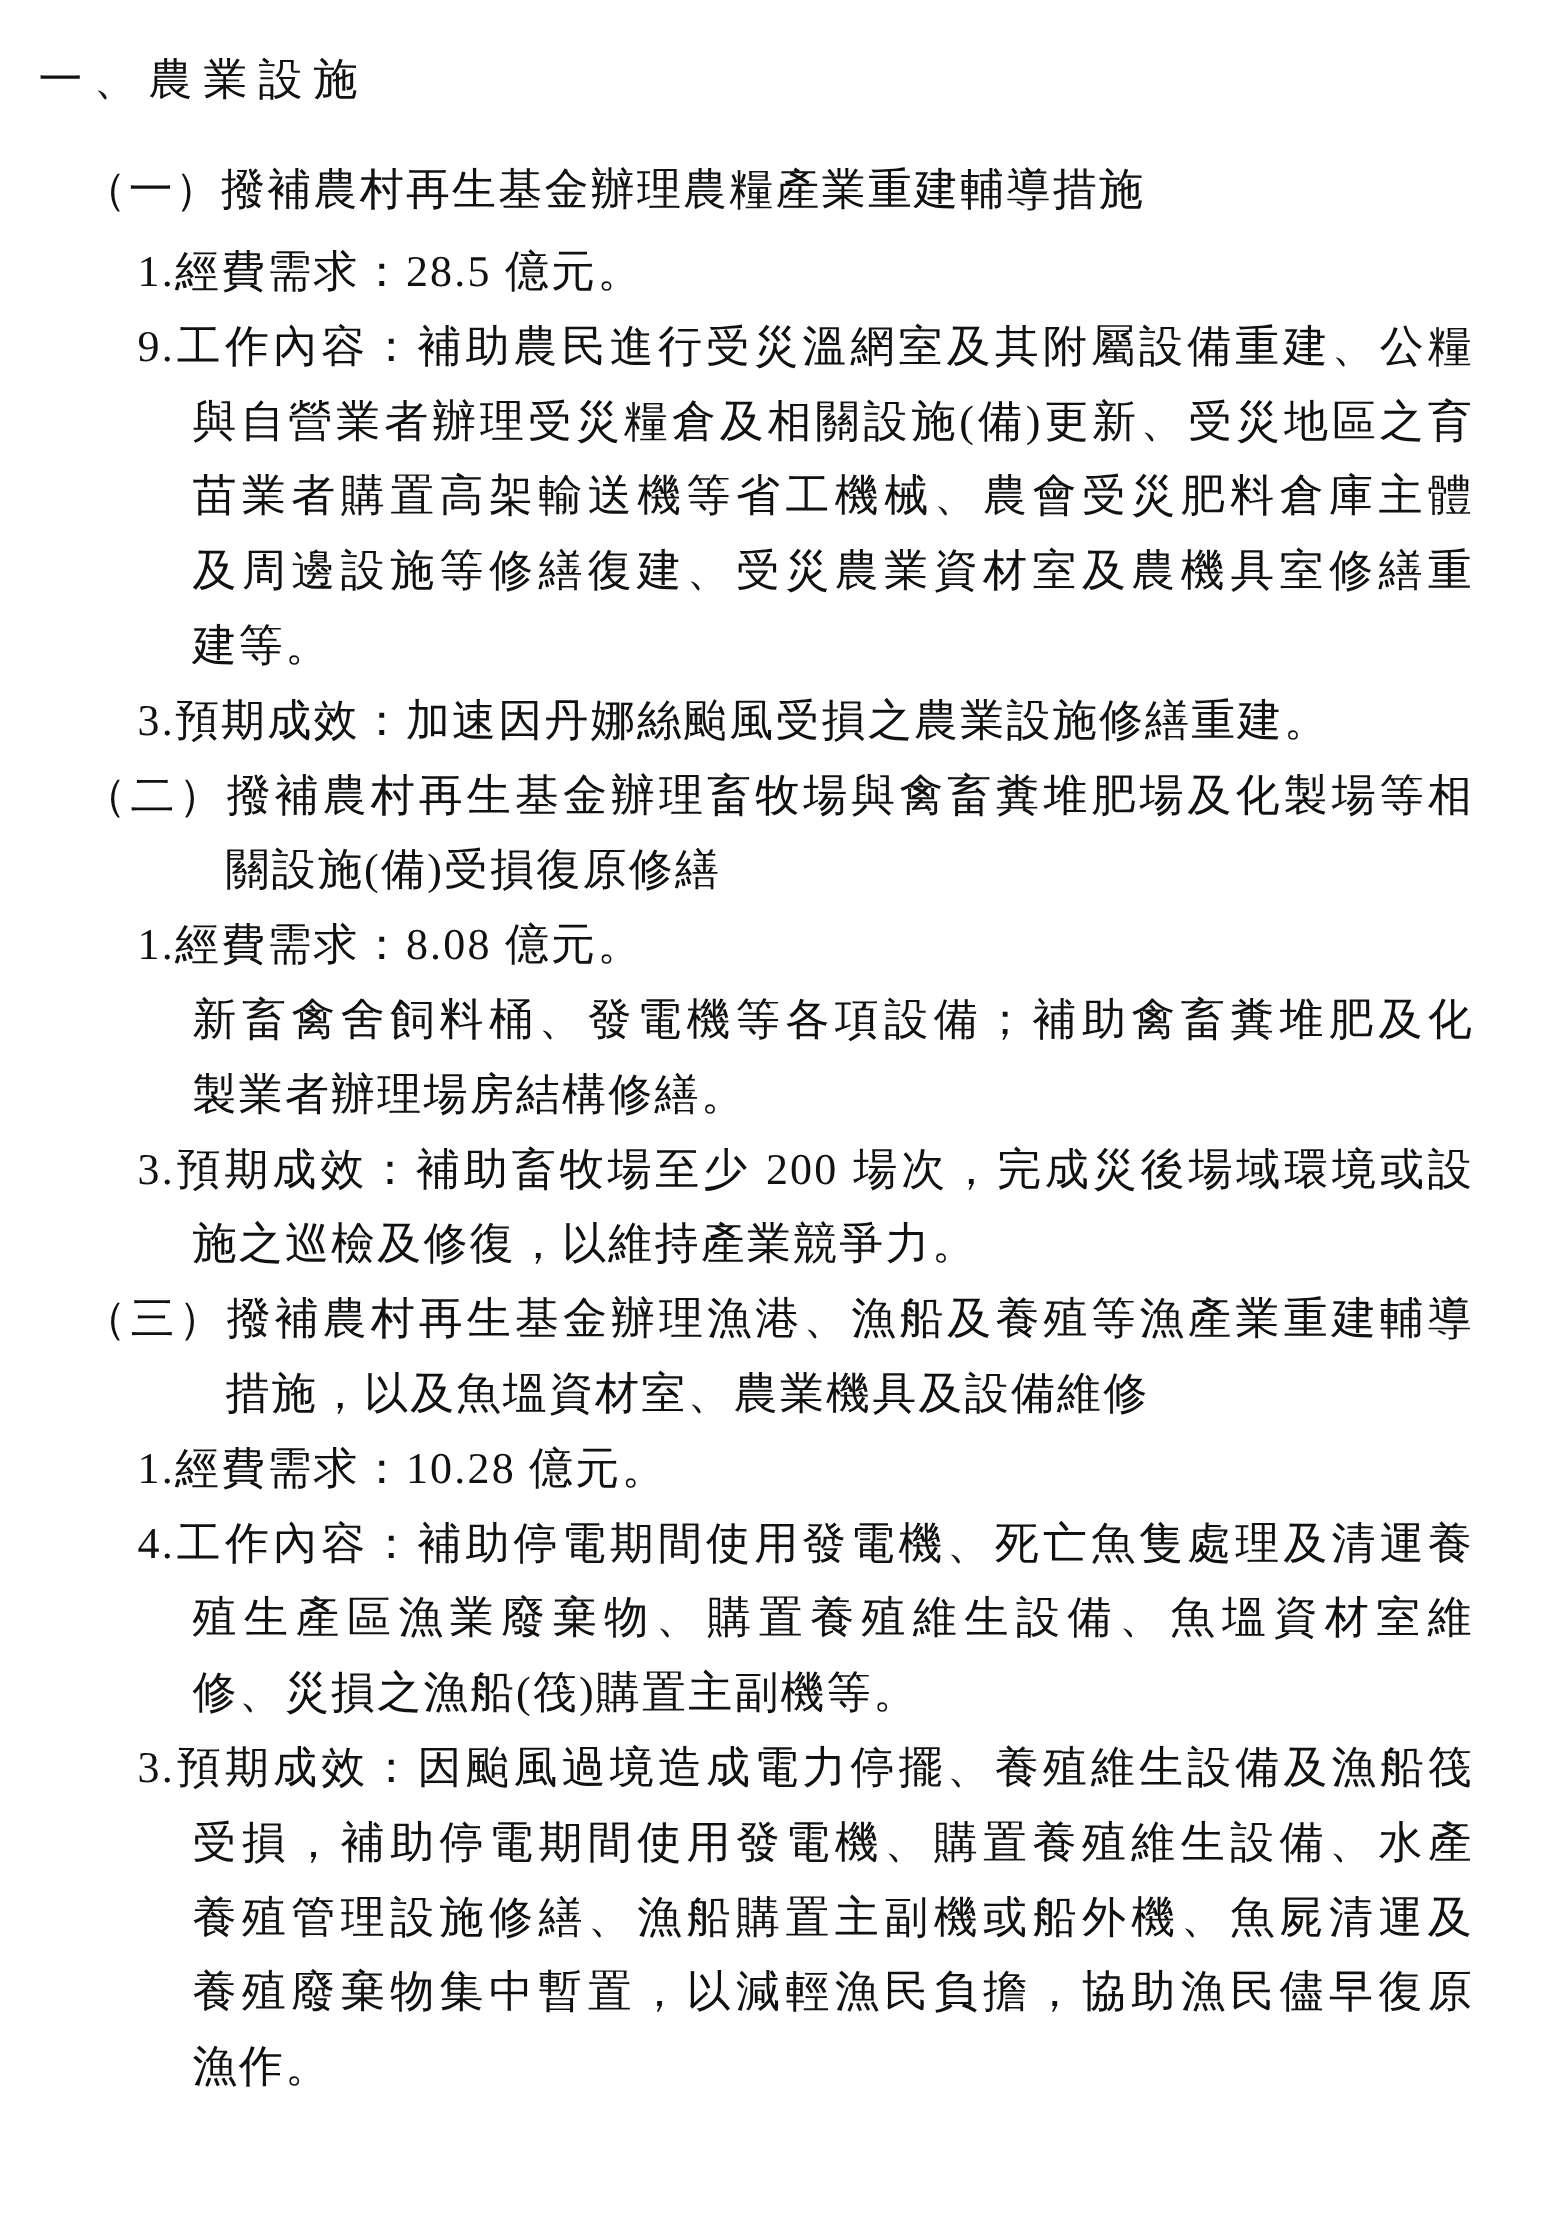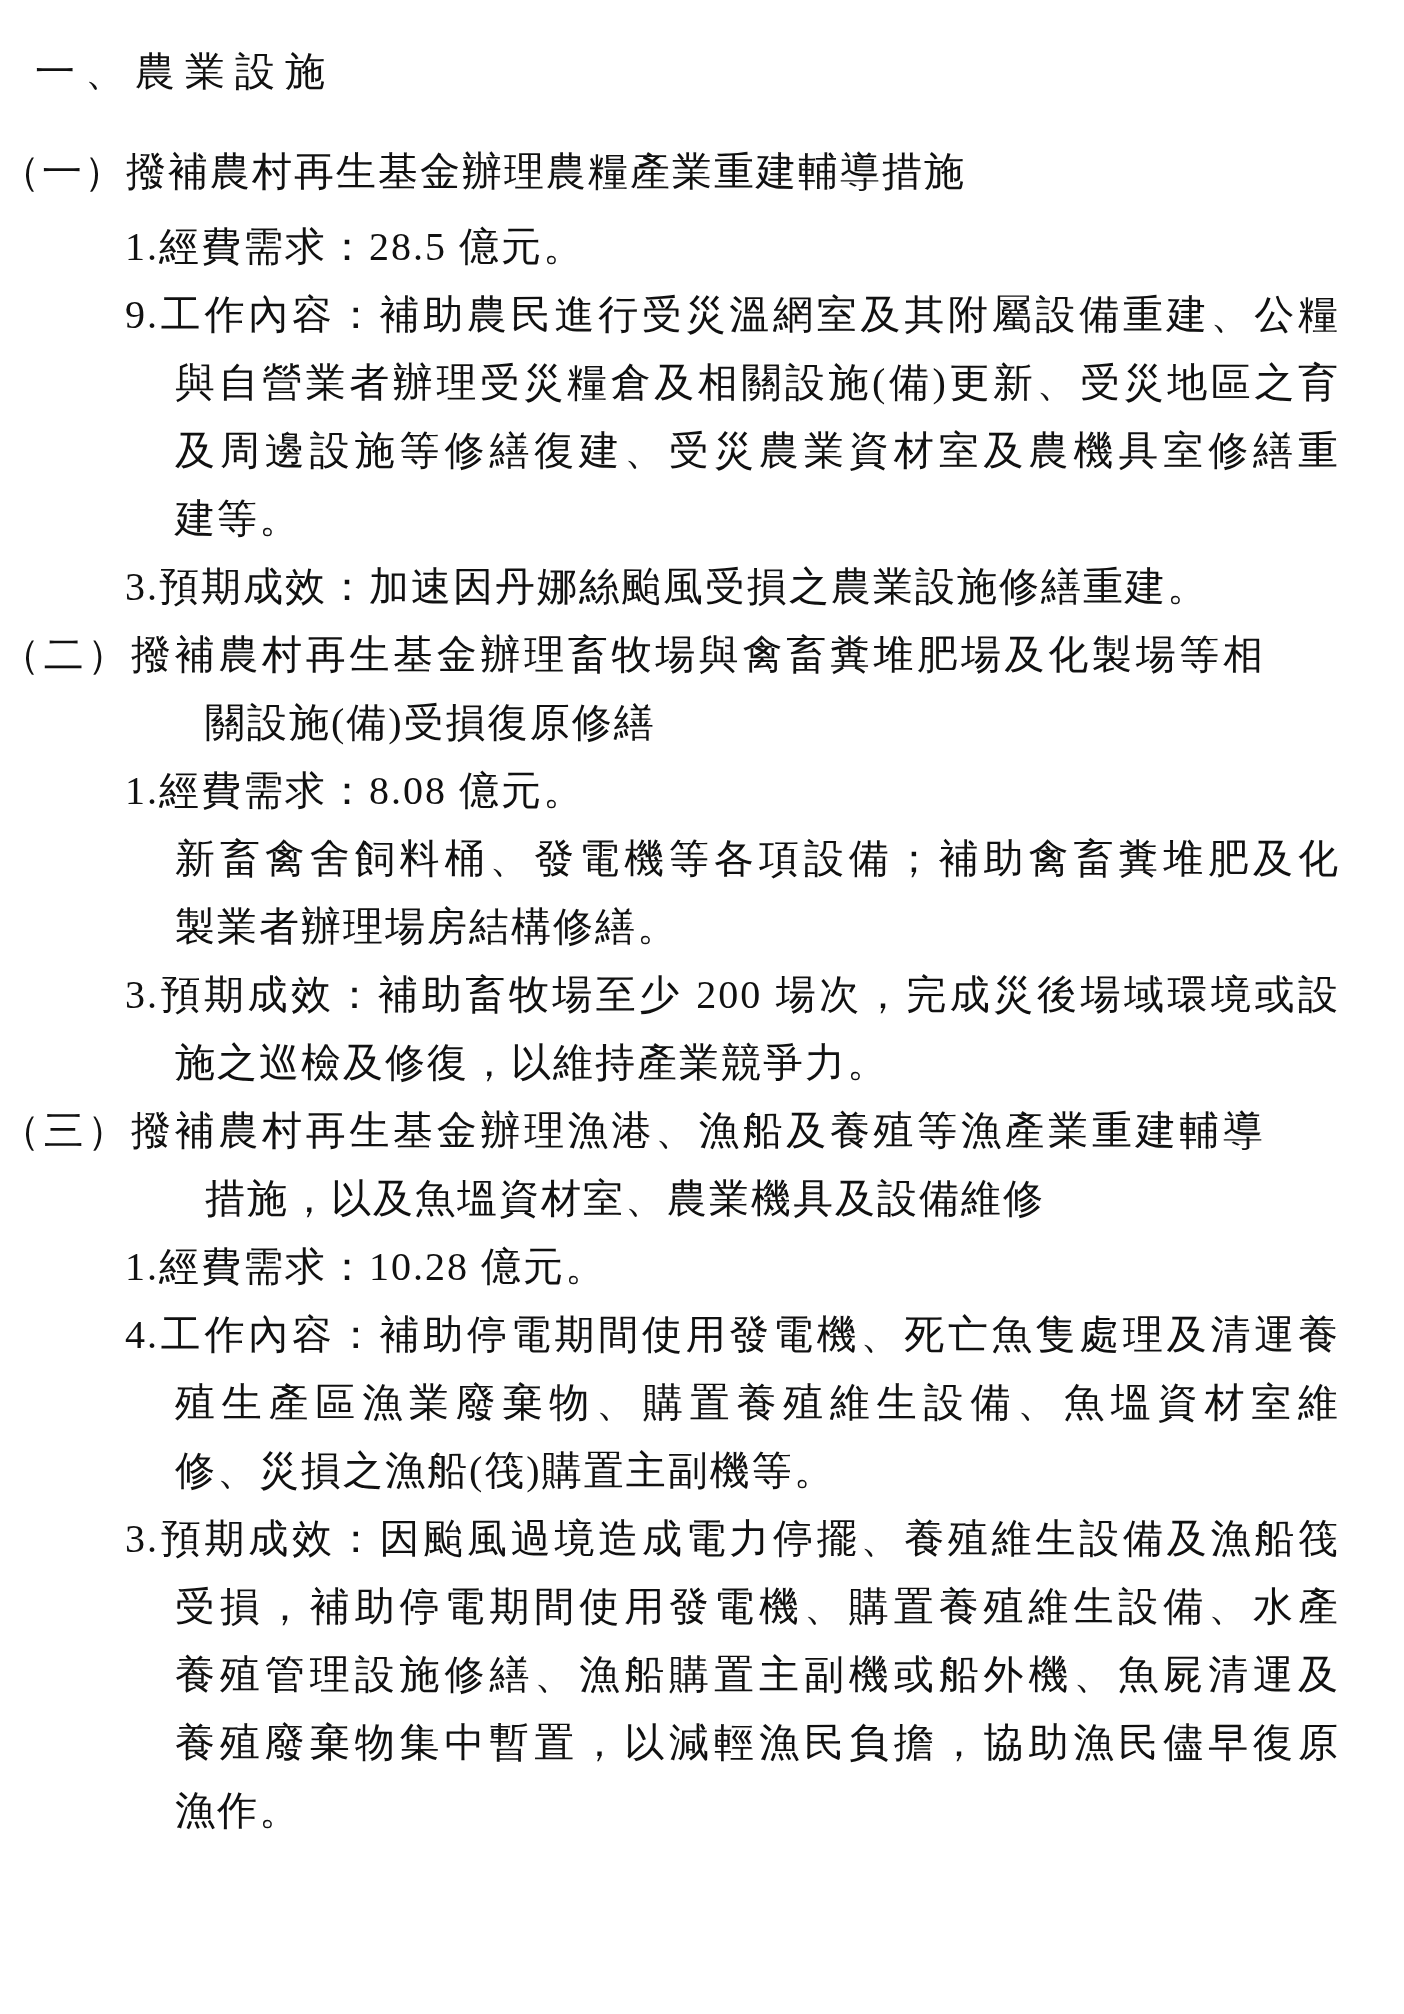--- a/index.html
+++ b/index.html
@@ -26,21 +26,21 @@
     letter-spacing: 2px;
     white-space: nowrap;
   }
   .just {
     white-space: normal;
     text-align: justify;
     text-align-last: justify;
     overflow: hidden;
   }
   .ind0  { margin-left: 35px; }
-  .ind1  { }
+  .ind1  { margin-left: 75px; }
   .ind1c { margin-left: 205px; }
   .ind2  { margin-left: 125px; }
   .ind2c { margin-left: 175px; }
   .ind1.just  { width: 1265px; }
   .ind2.just  { width: 1215px; }
   .ind2c.just { width: 1165px; }
   .title { letter-spacing: 10px; }
   .mt-lg { margin-top: 32px; }
   .mt-sm { margin-top: 7px; }
 </style>
@@ -50,20 +50,21 @@
 <div class="page">
 
   <div class="ln ind0 title">一、農業設施</div>
 
   <div class="ln ind1 mt-lg">（一）撥補農村再生基金辦理農糧產業重建輔導措施</div>
 
   <div class="ln ind2 mt-sm">1.經費需求：28.5 億元。</div>
 
   <div class="ln ind2 just">9.工作內容：補助農民進行受災溫網室及其附屬設備重建、公糧</div>
   <div class="ln ind2c just">與自營業者辦理受災糧倉及相關設施(備)更新、受災地區之育</div>
+  <div class="ln ind2c just">苗業者購置高架輸送機等省工機械、農會受災肥料倉庫主體</div>
   <div class="ln ind2c just">及周邊設施等修繕復建、受災農業資材室及農機具室修繕重</div>
   <div class="ln ind2c">建等。</div>
 
   <div class="ln ind2">3.預期成效：加速因丹娜絲颱風受損之農業設施修繕重建。</div>
 
   <div class="ln ind1 just">（二）撥補農村再生基金辦理畜牧場與禽畜糞堆肥場及化製場等相</div>
   <div class="ln ind1c">關設施(備)受損復原修繕</div>
 
   <div class="ln ind2">1.經費需求：8.08 億元。</div>
 

